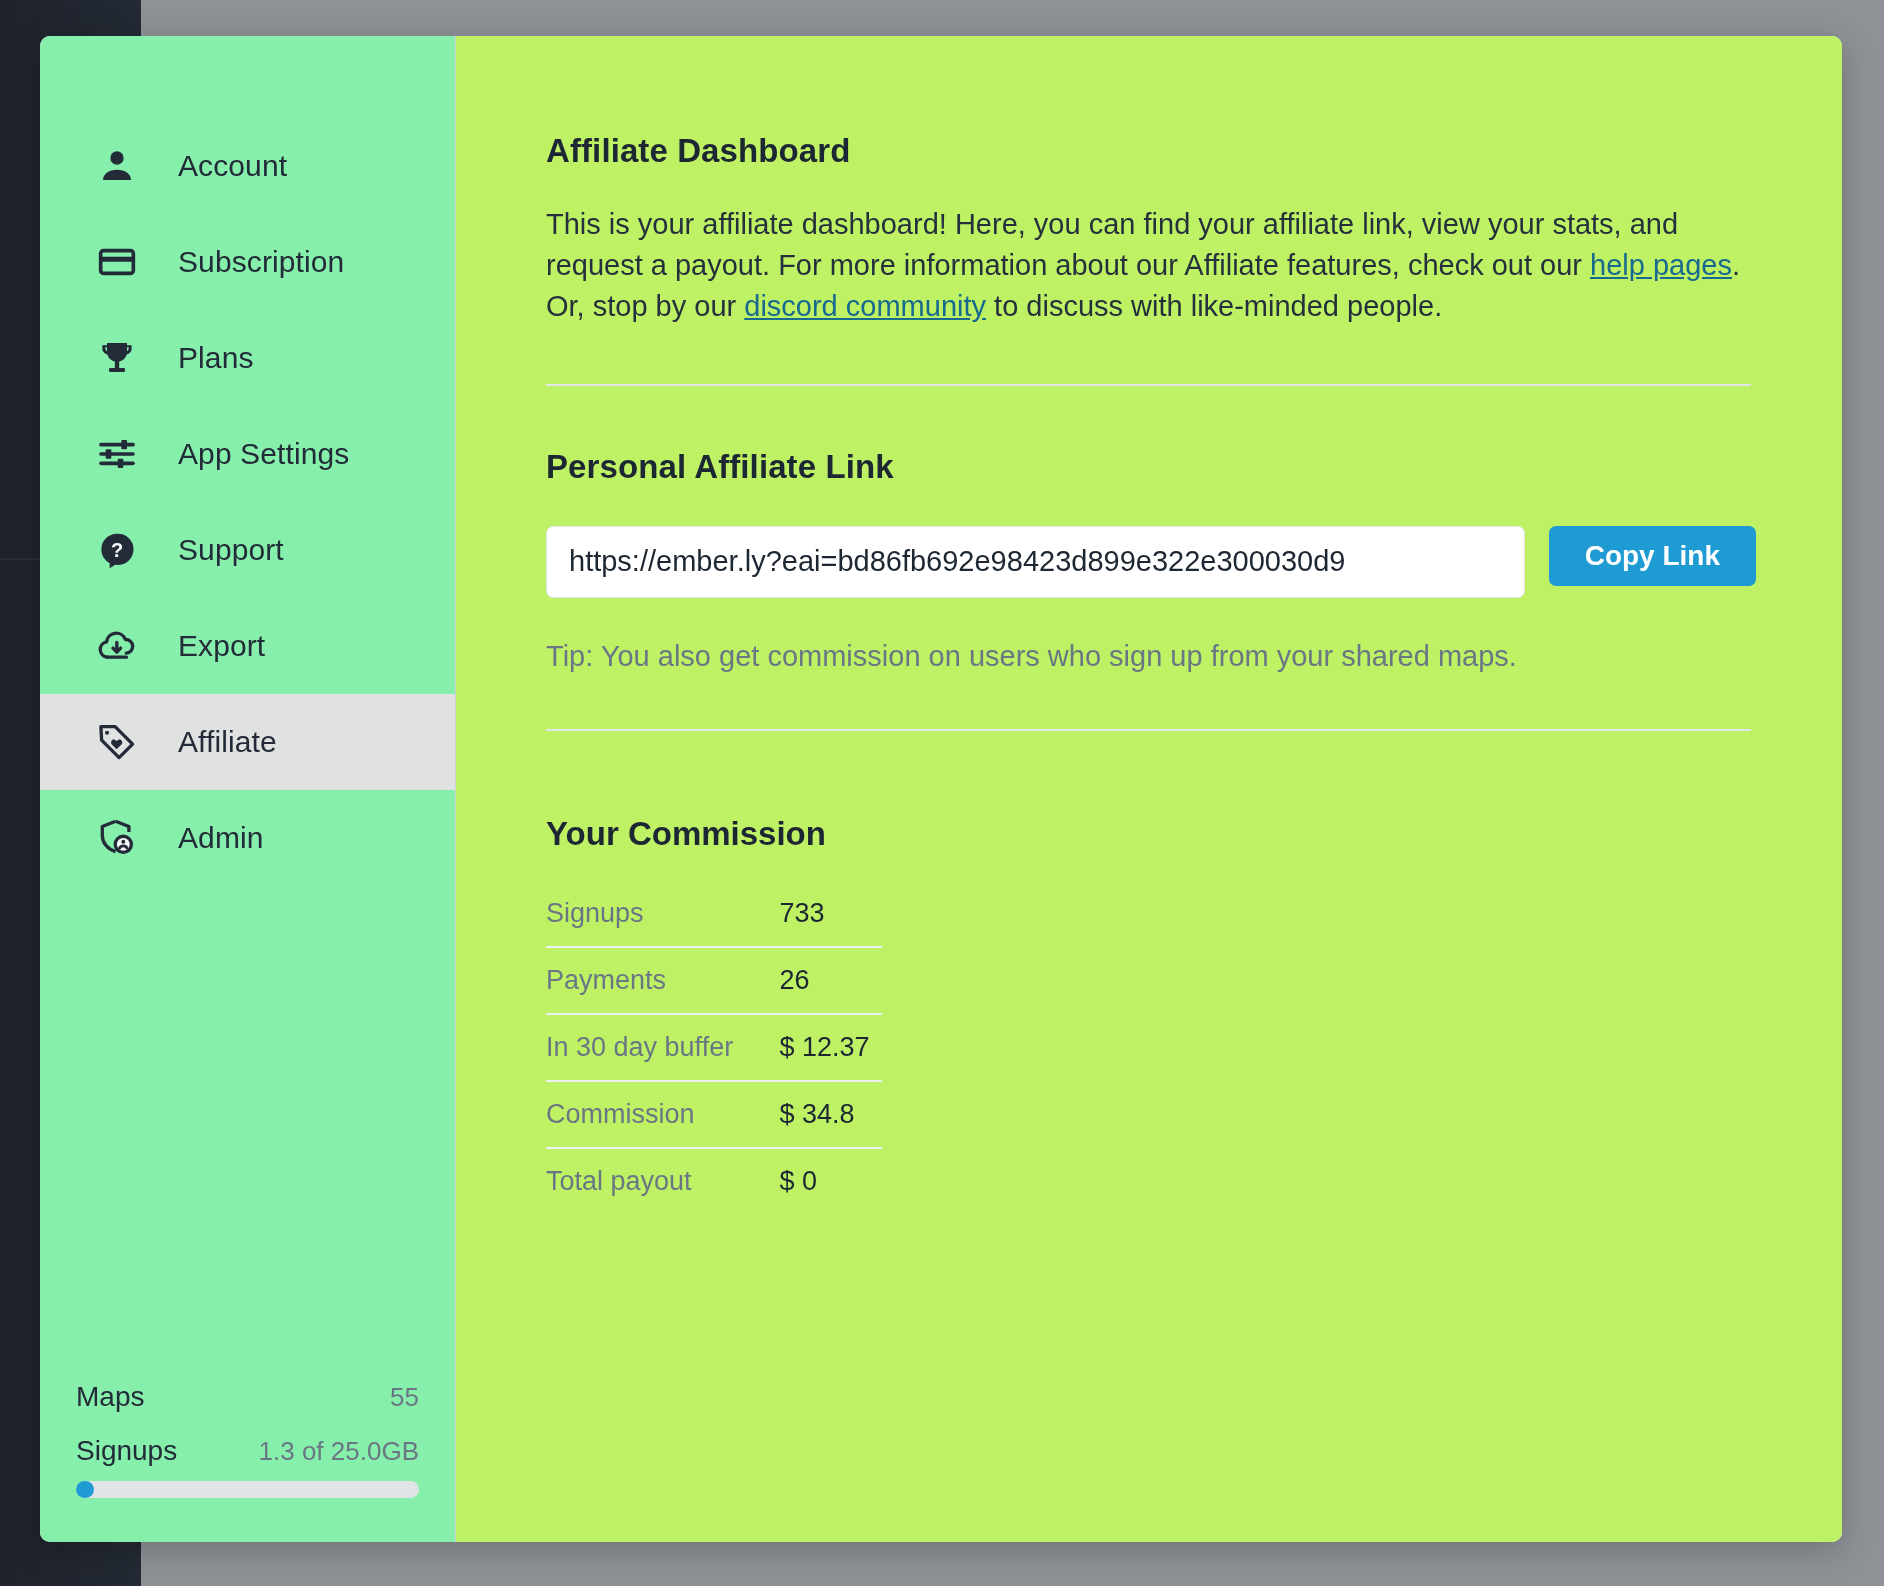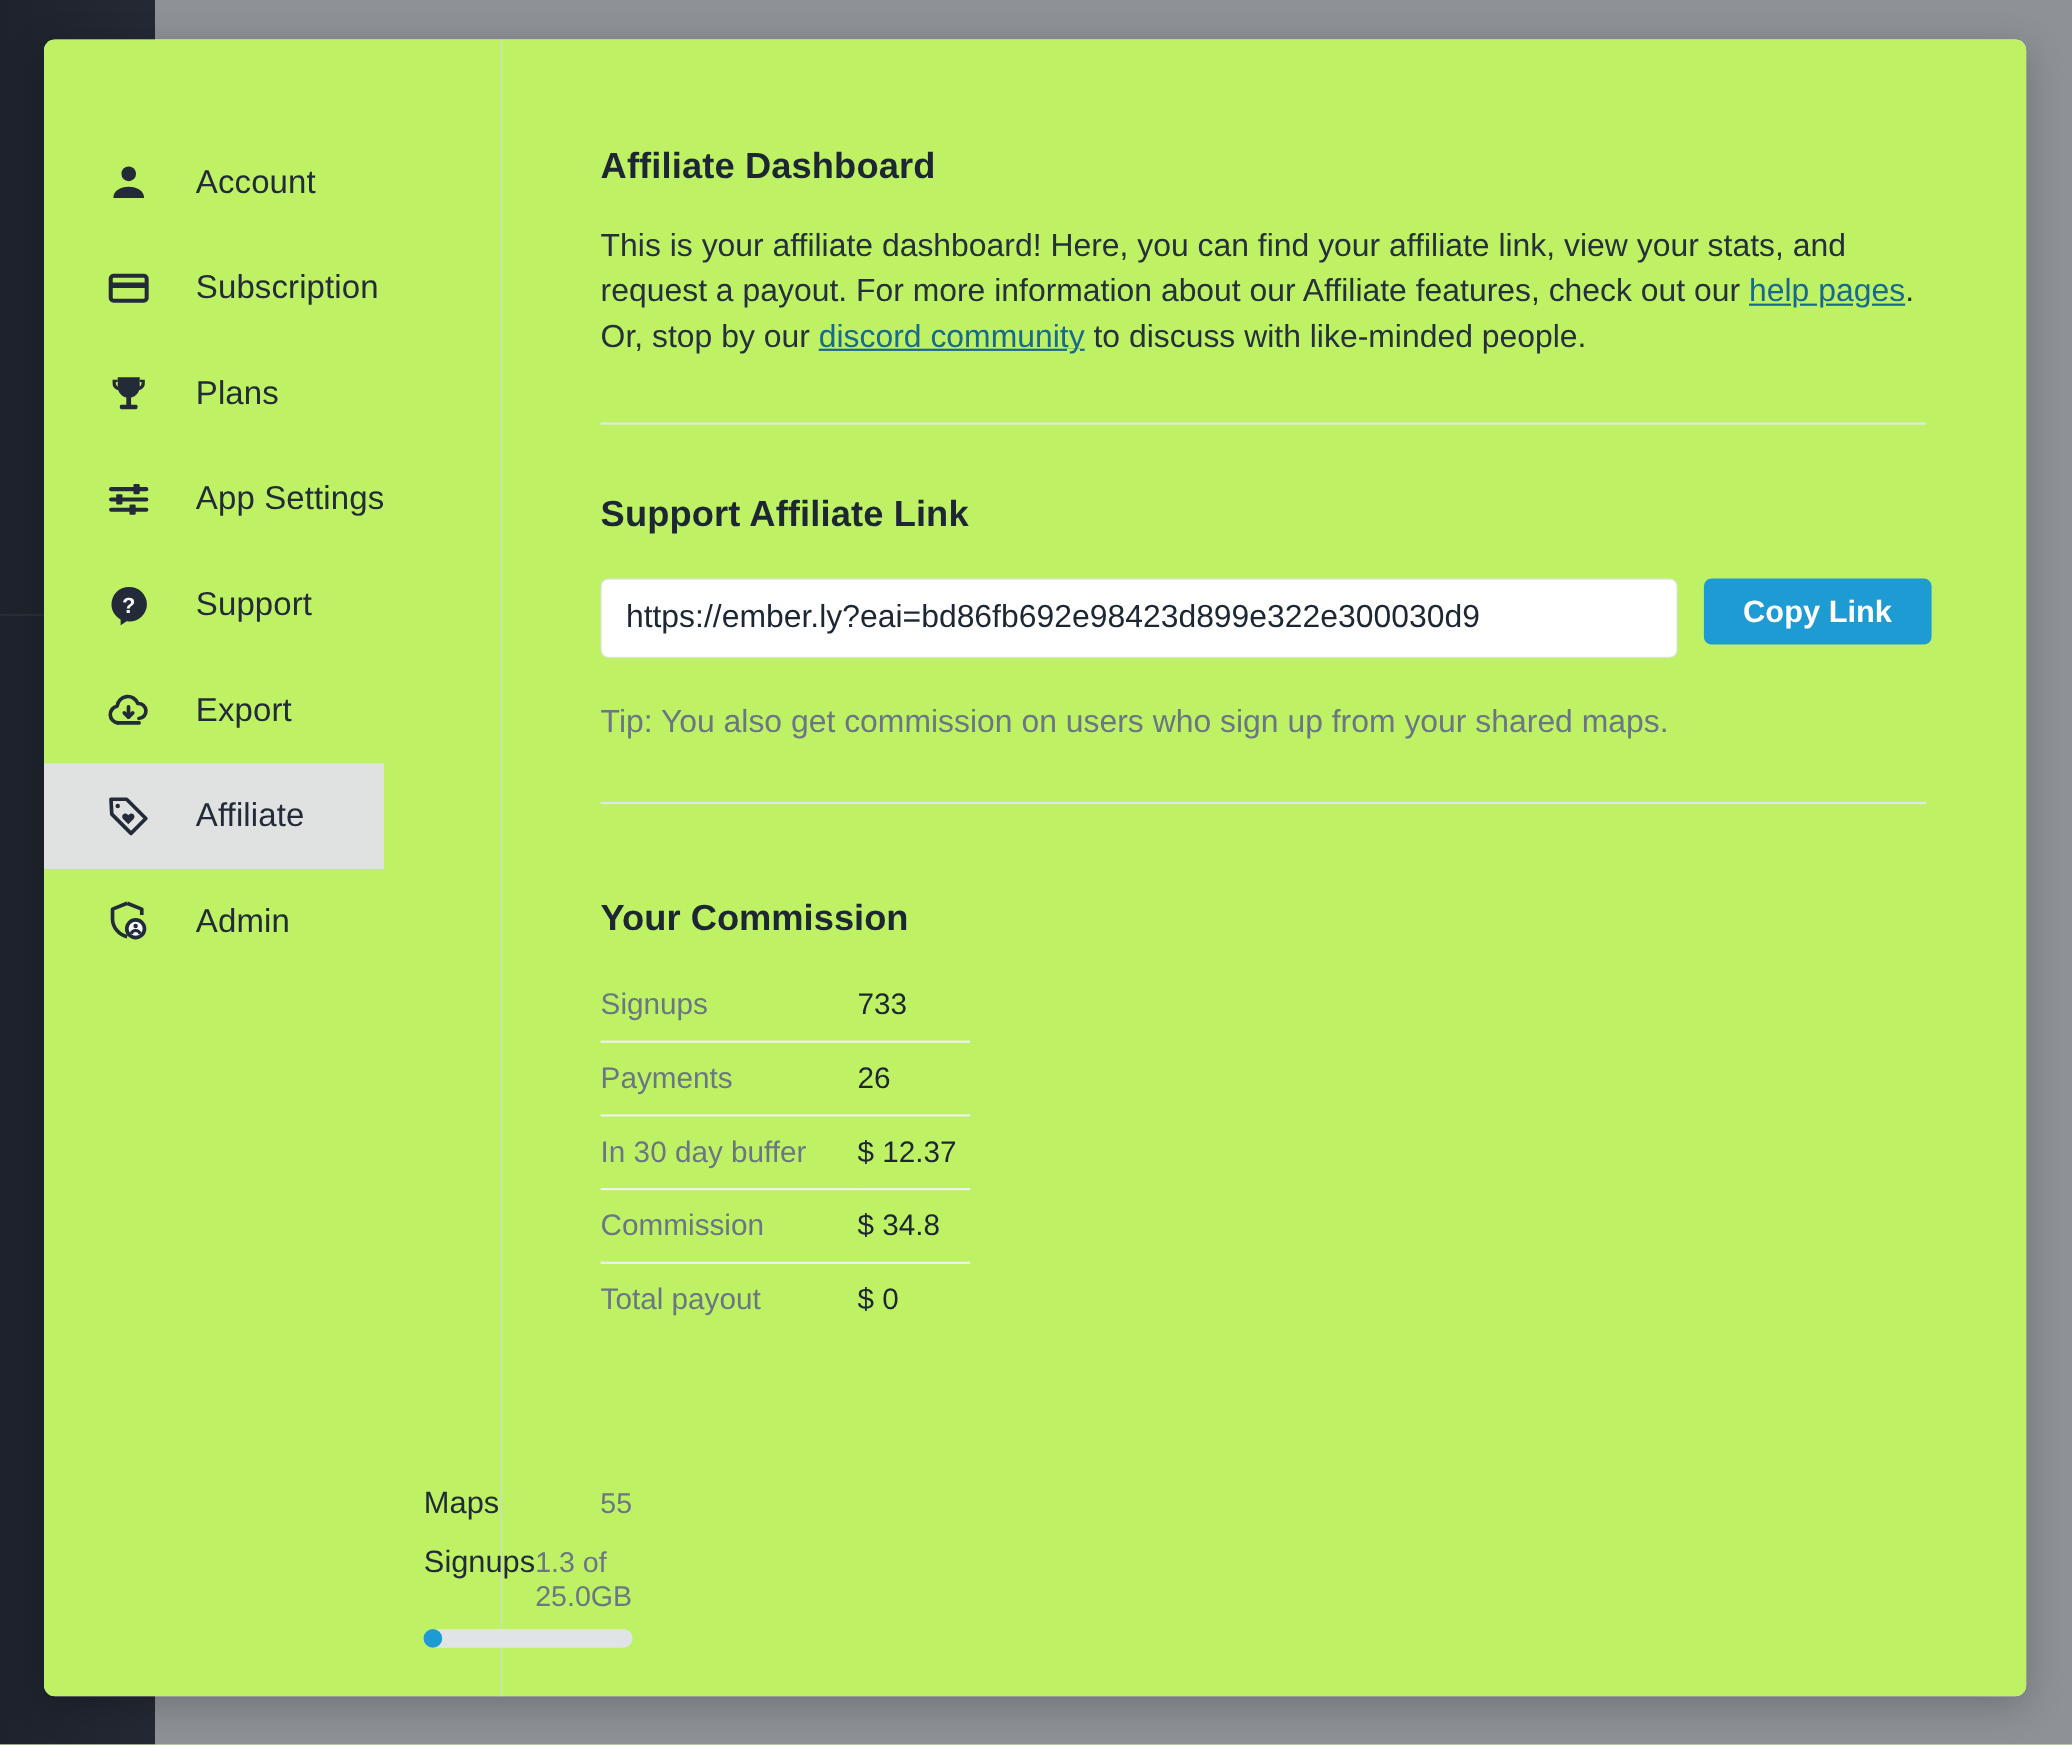--- a/index.html
+++ b/index.html
@@ -46,25 +46,25 @@
     border-radius: 10px;
     display: flex;
     overflow: hidden;
     box-shadow: 0 8px 34px rgba(0,0,0,0.22);
   }
 
   
   .sidebar {
     width: 416px;
     flex: 0 0 416px;
-    background: #bef264;
+    background: #86efac;
     border-right: 1px solid #ced2d6;
     position: relative;
     display: flex;
-    flex-direction: row;
+    flex-direction: column;
   }
   .nav {
     padding-top: 82px;
   }
   .nav-item {
     display: flex;
     align-items: center;
     height: 96px;
     padding-left: 56px;
     cursor: pointer;
@@ -354,21 +354,21 @@
       <div class="content-inner">
 
         <h2 class="sec-title">Affiliate Dashboard</h2>
 
         <p class="body-text"><span>This is your affiliate dashboard! Here, you can find your affiliate link, view your stats, and request a payout. For more information about our Affiliate features, check out our </span><a href="#">help pages</a><span>. Or, stop by our </span><a href="#">discord community</a><span> to discuss with like-minded people.</span></p>
 
         <div class="sec-gap-a"></div>
         <hr class="divider">
         <div class="sec-gap-b"></div>
 
-        <h2 class="sec-title">Support Affiliate Link</h2>
+        <h2 class="sec-title">Personal Affiliate Link</h2>
 
 
         <div class="link-row">
           <input class="link-input" type="text" value="https://ember.ly?eai=bd86fb692e98423d899e322e300030d9" style="">
           <button class="copy-btn">Copy Link</button>
         </div>
 
         <p class="tip-text">Tip: You also get commission on users who sign up from your shared maps.</p>
 
         <div class="sec-gap-a"></div>

